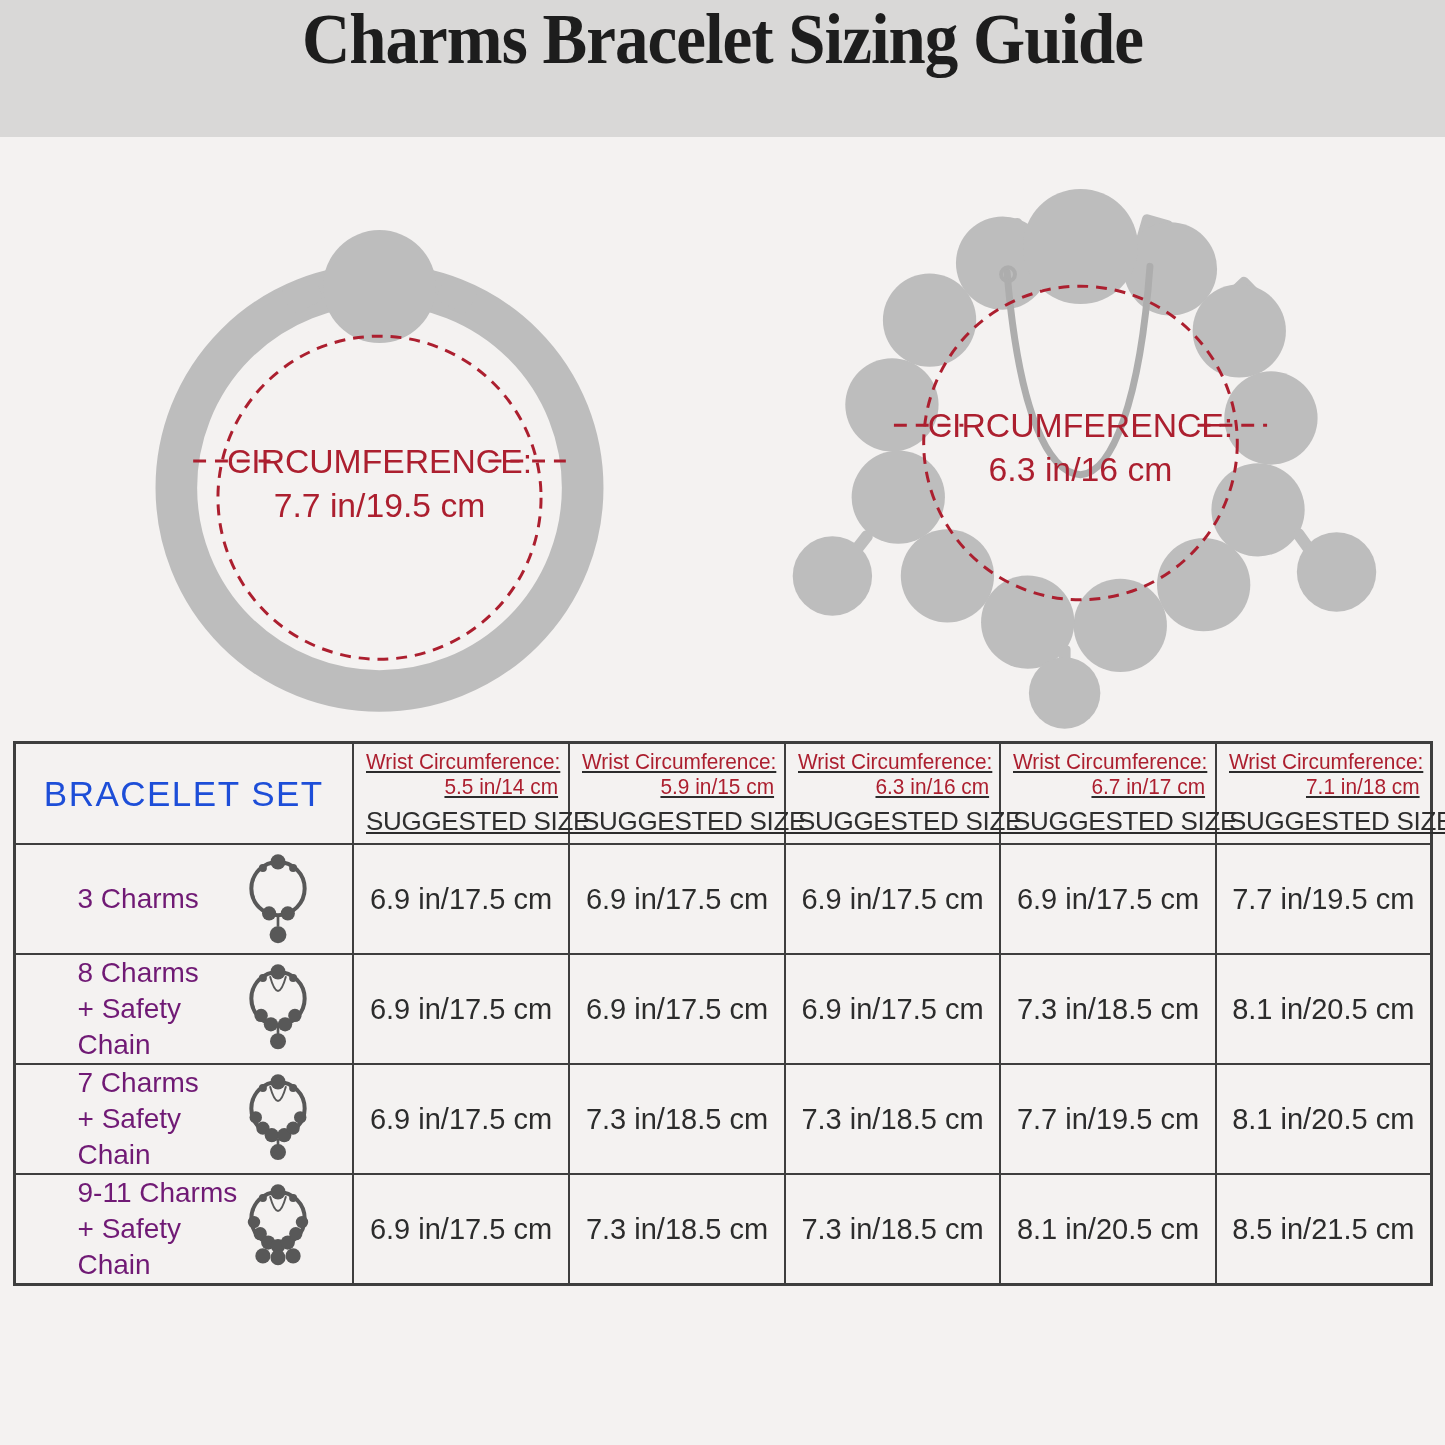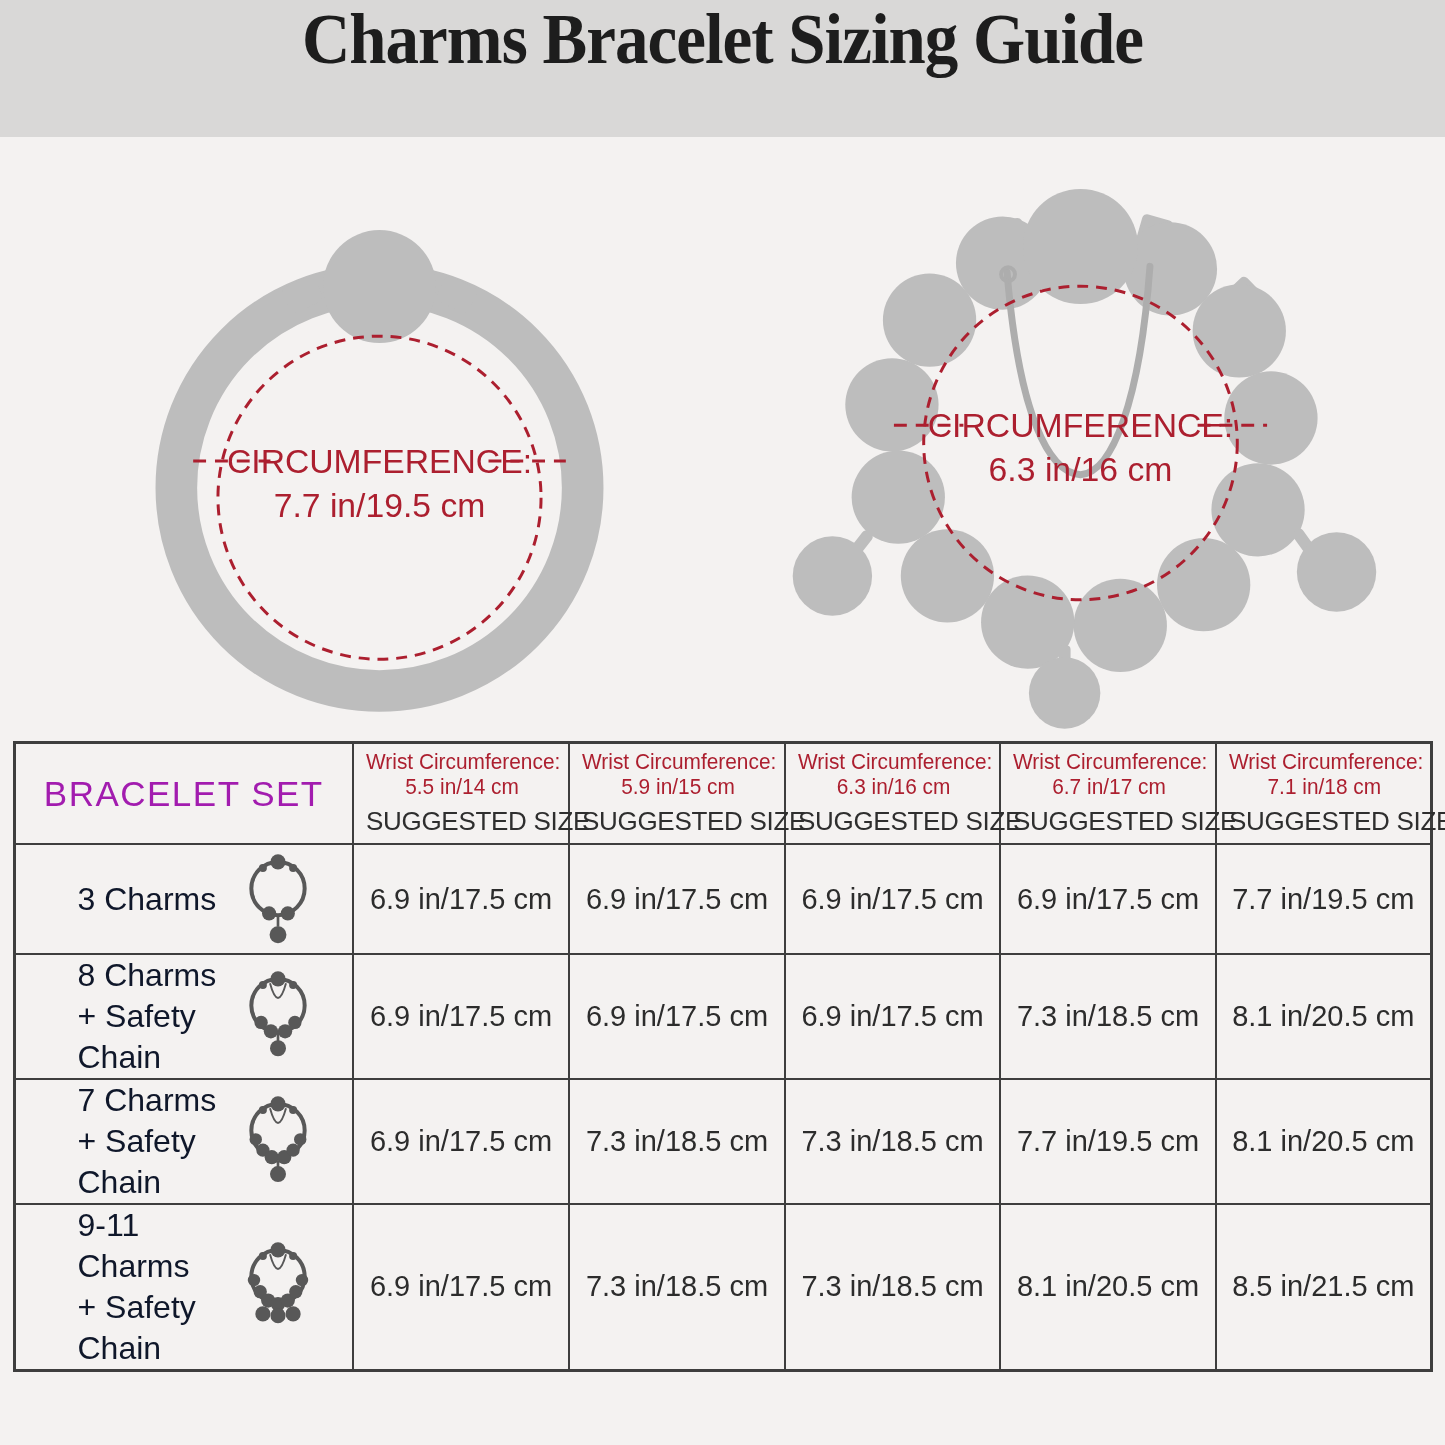--- a/index.html
+++ b/index.html
@@ -38,42 +38,42 @@
     border-collapse:collapse;table-layout:fixed;
     border:3px solid #3e3e3e;
   }
   table.size-table td, table.size-table th{
     border:2px solid #3e3e3e;padding:0;background:#f4f2f1;
   }
   tr.head-row{height:98px;}
   tr.data-row{height:93px;}
   th.set-header{
     font-weight:normal;font-size:35px;letter-spacing:1.5px;
-    color:#a21caf;text-align:center;
-  }
-  th.size-header{vertical-align:middle;text-align:center;}
+    color:#1d4ed8;text-align:center;
+  }
+  th.size-header{vertical-align:middle;text-align:right;text-decoration:underline;}
   .size-header-inner{padding:6px 4px 6px 12px;}
   .wrist-label,.wrist-size{
     display:block;color:#ac1f2f;font-weight:normal;
     font-size:21.5px;line-height:1.14;white-space:nowrap;
     transform:scaleX(.97);transform-origin:left center;
   }
   .suggested-label{
     display:block;color:#2e2e2e;font-weight:normal;
     font-size:26px;margin-top:7px;white-space:nowrap;
     letter-spacing:-0.3px;
   }
   td.value-cell{
     text-align:center;font-size:29px;color:#2c2c2c;margin-left:23px;
   }
   .label-wrap{
     display:flex;align-items:center;justify-content:space-between;
     padding:0 34px 0 62px;
   }
-  .label-text span{display:block;font-size:32px;line-height:1.28;color:#0f172a;}
+  .label-text span{display:block;font-size:28px;line-height:1.28;color:#701a75;}
   .row-icon{flex:0 0 auto;}
 </style>
 </head>
 <body>
 
 <div class="page">
 
   <header class="title-bar">
     <h1>Charms Bracelet Sizing Guide</h1>
   </header>

